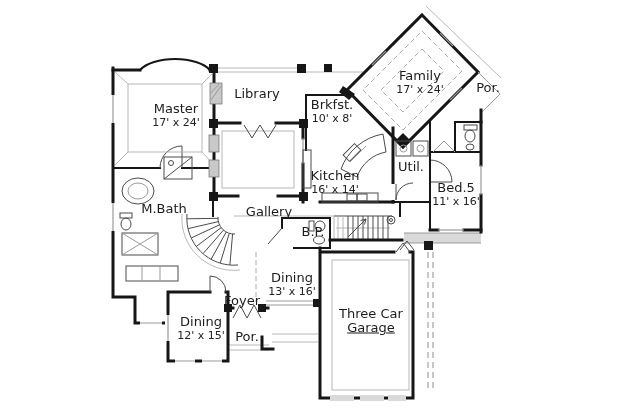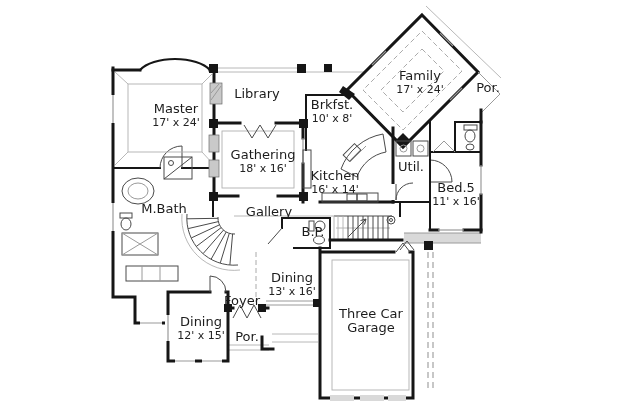--- a/index.html
+++ b/index.html
@@ -2,21 +2,21 @@
 <html><head>
 <meta charset="utf-8">
 <style>
   html,body{margin:0;padding:0;background:#ffffff;}
   .plan{position:relative;width:620px;height:415px;background:#ffffff;overflow:hidden;
         font-family:"DejaVu Sans","Liberation Sans",sans-serif;}
   .plan svg{position:absolute;left:0;top:0;}
   .lbl{position:absolute;transform:translate(-50%,-50%);text-align:center;white-space:nowrap;
        color:#1c1c1c;font-size:13px;line-height:13px;}
   .lbl .dims{display:block;font-size:11px;margin-top:1px;color:#222;text-align:center;}
-  .lbl .l2{display:block;font-size:13px;margin-top:1px;}
+  .lbl .l2{display:block;font-size:13px;margin-top:1px;text-decoration:underline;}
   
   .w3{stroke:#161616;stroke-width:3;fill:none;stroke-linecap:square}
   .w2{stroke:#161616;stroke-width:2;fill:none;stroke-linecap:square}
   .t1{stroke:#4a4a4a;stroke-width:1;fill:none}
   .g1{stroke:#9a9a9a;stroke-width:1;fill:none}
   .g75{stroke:#b0b0b0;stroke-width:0.9;fill:none}
   .dash{stroke:#8f8f8f;stroke-width:1;fill:none;stroke-dasharray:6 4}
   .dash2{stroke:#a0a0a0;stroke-width:0.9;fill:none;stroke-dasharray:5 3}
   .blk{fill:#161616;stroke:none}
   .mask{fill:#ffffff;stroke:none}
@@ -229,24 +229,20 @@
     <span>Brkfst.</span>
     <span class="dims">10' x 8'</span>
   </div>
   <div class="lbl" style="left:420px;top:82px">
     <span>Family</span>
     <span class="dims">17' x 24'</span>
   </div>
   <div class="lbl" style="left:488px;top:87px">
     <span>Por.</span>
   </div>
-  <div class="lbl" style="left:263px;top:161px">
-    <span>Gathering</span>
-    <span class="dims">18' x 16'</span>
-  </div>
   <div class="lbl" style="left:335px;top:182px">
     <span>Kitchen</span>
     <span class="dims">16' x 14'</span>
   </div>
   <div class="lbl" style="left:411px;top:166px">
     <span>Util.</span>
   </div>
   <div class="lbl" style="left:456px;top:194px">
     <span>Bed.5</span>
     <span class="dims">11' x 16'</span>

